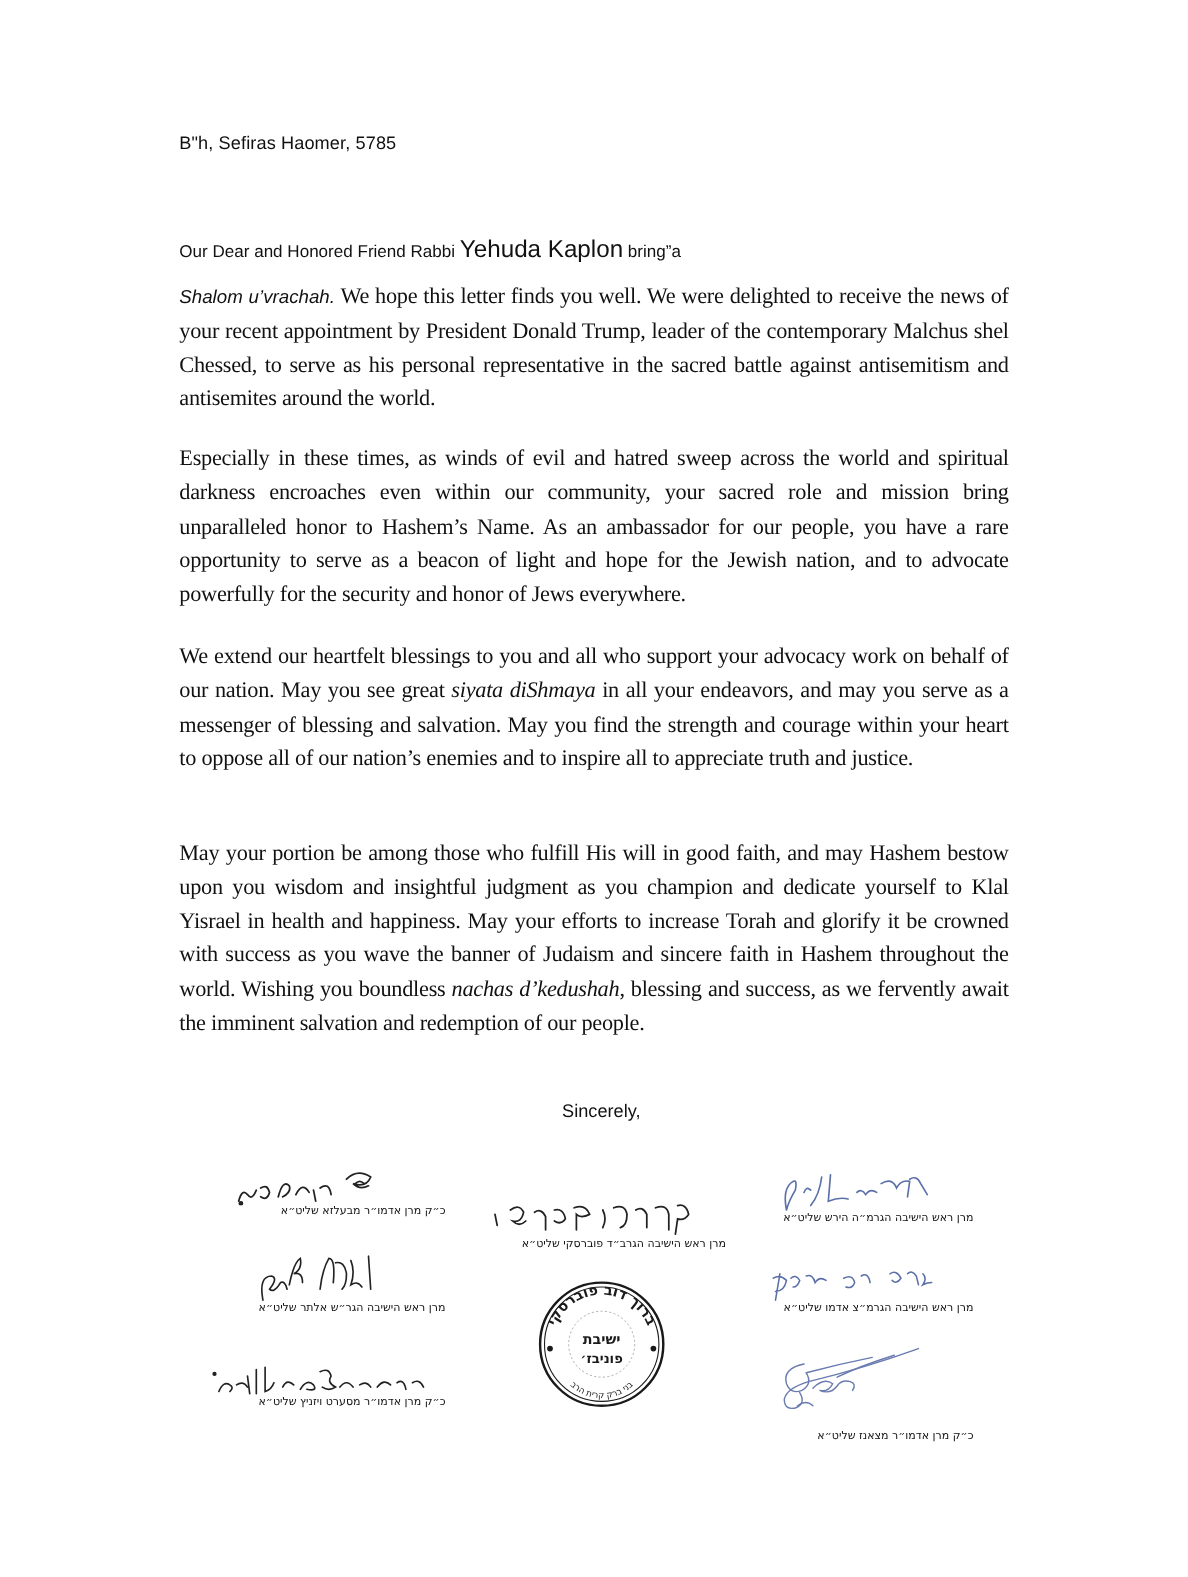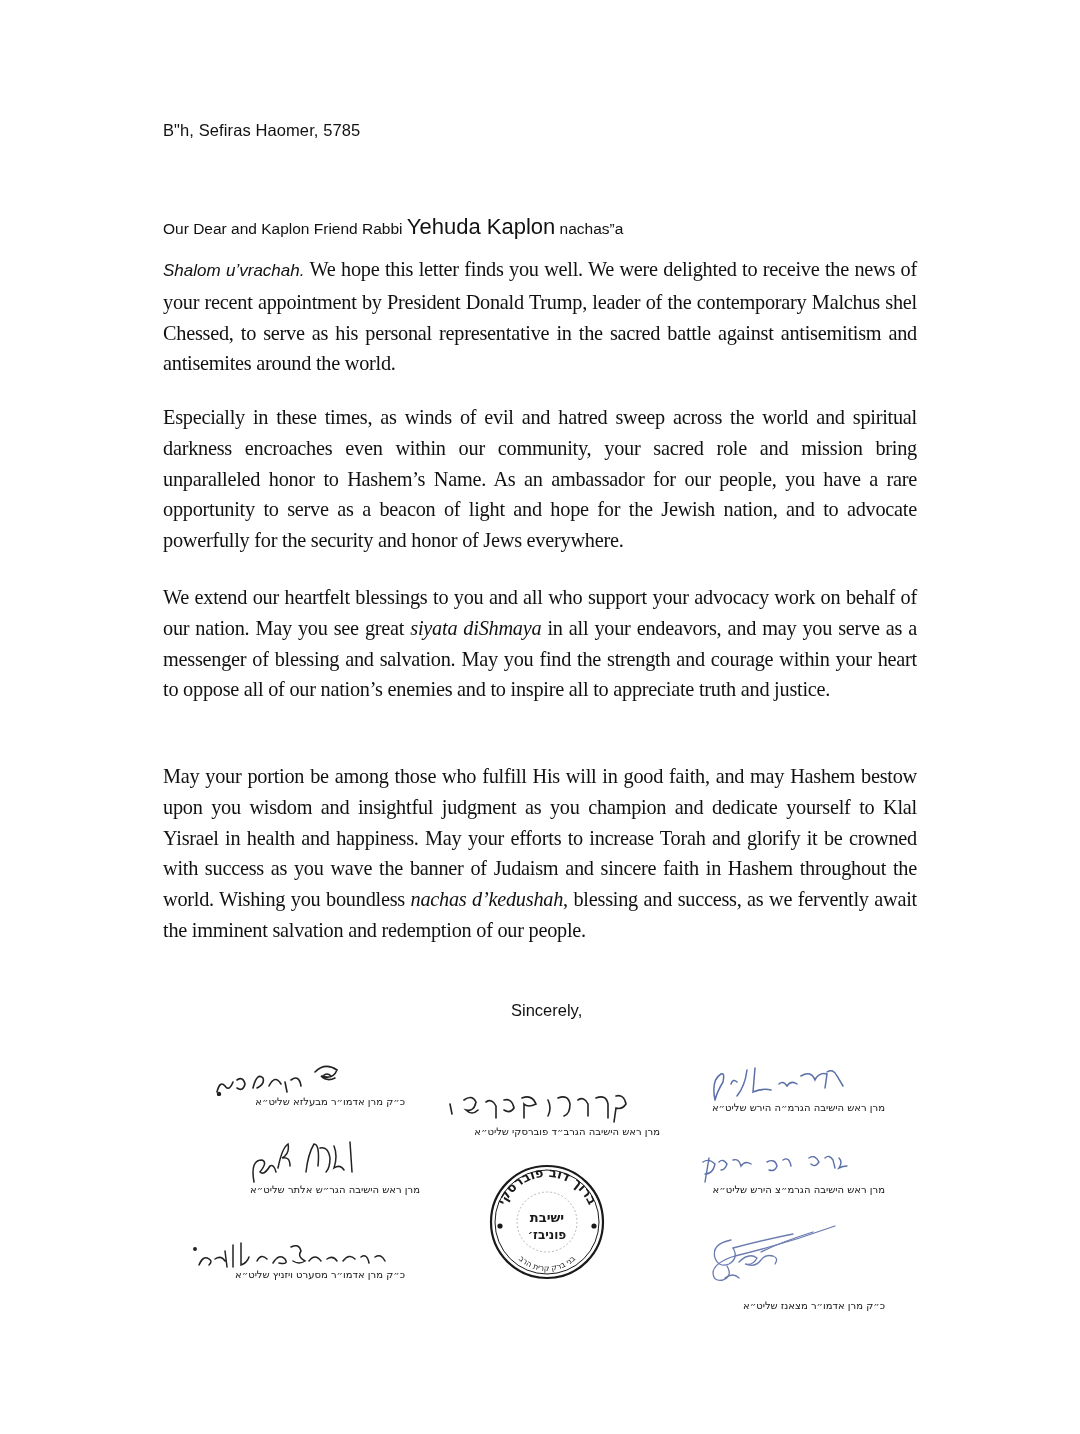--- a/index.html
+++ b/index.html
@@ -20,36 +20,36 @@
   .lead-it { font-family: "Liberation Sans", sans-serif; font-style: italic; font-size: 17px; letter-spacing: 0; }
   em { font-style: italic; }
 
   #closing { position: absolute; left: 501px; top: 1001px; font-size: 16.5px; margin-left: 10px; }
 
   .sig { position: absolute; }
   .sig svg { display: block; }
   .sig-label { font-family: "DejaVu Sans", sans-serif; font-size: 10px; direction: rtl; white-space: nowrap; color: #111; }
 
   #sig-1 { left: 195px; top: 1058px; width: 210px; }
-  #sig-2 { left: 210px; top: 1138px; width: 210px; }
+  #sig-2 { left: 195px; top: 1138px; width: 210px; }
   #sig-3 { left: 185px; top: 1235px; width: 220px; }
   #sig-4 { left: 430px; top: 1090px; width: 230px; }
   #seal { left: 482px; top: 1160px; width: 130px; height: 125px; }
   #sig-5 { left: 675px; top: 1062px; width: 210px; }
   #sig-6 { left: 675px; top: 1148px; width: 210px; }
   #sig-7 { left: 675px; top: 1218px; width: 210px; }
 </style>
 </head>
 <body>
 
 <div>
 
   <div id="dateline" class="sans">B"h, Sefiras Haomer, 5785</div>
 
-  <div id="salutation" class="sans"><span>Our Dear and Kaplon Friend Rabbi </span><b>Yehuda Kaplon</b><span> nachas”a</span></div>
+  <div id="salutation" class="sans"><span>Our Dear and Honored Friend Rabbi </span><b>Yehuda Kaplon</b><span> bring”a</span></div>
 
   <p id="p1" class="body serif" style="margin:0"><span class="lead-it">Shalom u’vrachah.</span><span> We hope this letter finds you well. We were delighted to receive the news of your recent appointment by President Donald Trump, leader of the contemporary Malchus shel Chessed, to serve as his personal representative in the sacred battle against antisemitism and antisemites around the world.</span></p>
 
   <p id="p2" class="body serif" style="margin:0">Especially in these times, as winds of evil and hatred sweep across the world and spiritual darkness encroaches even within our community, your sacred role and mission bring unparalleled honor to Hashem’s Name. As an ambassador for our people, you have a rare opportunity to serve as a beacon of light and hope for the Jewish nation, and to advocate powerfully for the security and honor of Jews everywhere.</p>
 
   <p id="p3" class="body serif" style="margin:0"><span>We extend our heartfelt blessings to you and all who support your advocacy work on behalf of our nation. May you see great </span><em>siyata diShmaya</em><span> in all your endeavors, and may you serve as a messenger of blessing and salvation. May you find the strength and courage within your heart to oppose all of our nation’s enemies and to inspire all to appreciate truth and justice.</span></p>
 
   <p id="p4" class="body serif" style="margin:0"><span>May your portion be among those who fulfill His will in good faith, and may Hashem bestow upon you wisdom and insightful judgment as you champion and dedicate yourself to Klal Yisrael in health and happiness. May your efforts to increase Torah and glorify it be crowned with success as you wave the banner of Judaism and sincere faith in Hashem throughout the world. Wishing you boundless </span><em>nachas d’kedushah</em><span>, blessing and success, as we fervently await the imminent salvation and redemption of our people.</span></p>
 
   <div id="closing" class="sans">Sincerely,</div>
@@ -122,21 +122,21 @@
     </svg>
     <div class="sig-label">מרן ראש הישיבה הגרמ״ה הירש שליט״א</div>
   </div>
 
   <div id="sig-6" class="sig">
     <svg width="210" height="36" viewBox="0 0 210 36">
       <g fill="none" stroke="#5b6fa8" stroke-width="1.4" stroke-linecap="round">
         <path d="M28 14 q6 -4 12 2 q-2 10 -10 10 M34 10 l-4 24 M44 14 q4 -4 8 2 q-2 6 -6 6 M58 12 q6 -2 8 6 q4 -6 10 -2 M92 14 q8 -4 10 4 q-2 6 -8 4 M108 12 q6 -4 8 6 M134 10 q6 -4 10 4 q-4 6 -8 2 M150 10 q4 -4 8 2 l2 8 M164 10 q4 4 0 10 q4 -2 8 -2"></path>
       </g>
     </svg>
-    <div class="sig-label">מרן ראש הישיבה הגרמ״צ הירש שליט״א</div>
+    <div class="sig-label">מרן ראש הישיבה הגרמ״צ אדמו שליט״א</div>
   </div>
 
   <div id="sig-7" class="sig">
     <svg width="210" height="72" viewBox="0 0 210 72">
       <g fill="none" stroke="#6a7bb0" stroke-width="1.3" stroke-linecap="round">
         <path d="M160 8 q-50 18 -100 30 q-20 6 -22 16 q0 10 10 8 q10 -4 4 -14"></path>
         <path d="M56 22 q-20 4 -16 18 q4 10 14 6 q10 -6 4 -16"></path>
         <path d="M64 44 q10 -10 18 -4 q-4 8 -12 6 q10 4 16 -4 q4 -6 12 -4 q6 2 2 8"></path>
         <path d="M50 60 q8 -6 14 0 M86 34 q20 -10 52 -20"></path>
         <path d="M58 30 q30 -8 60 -14"></path>

